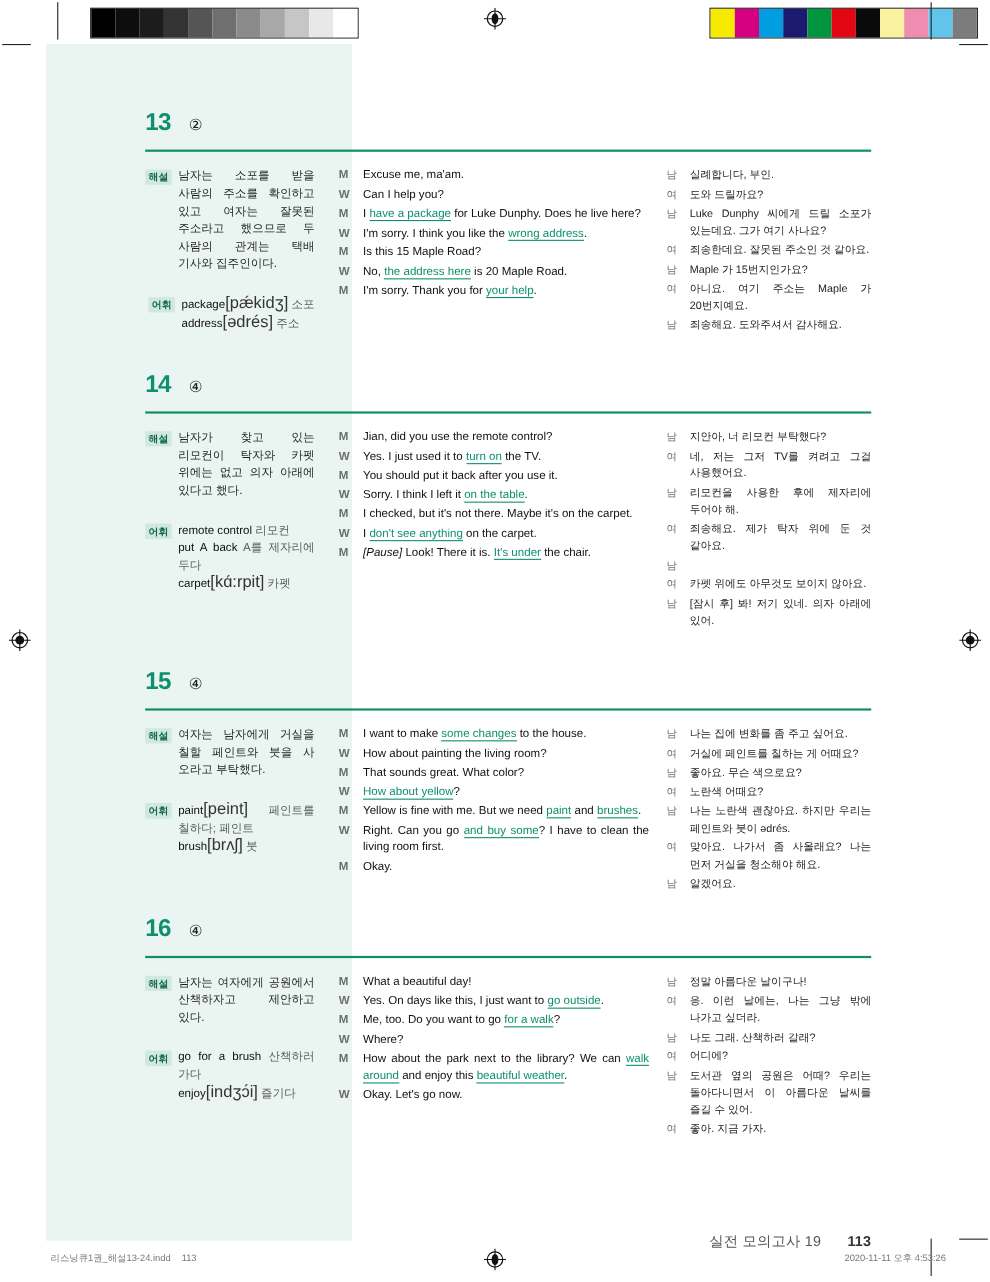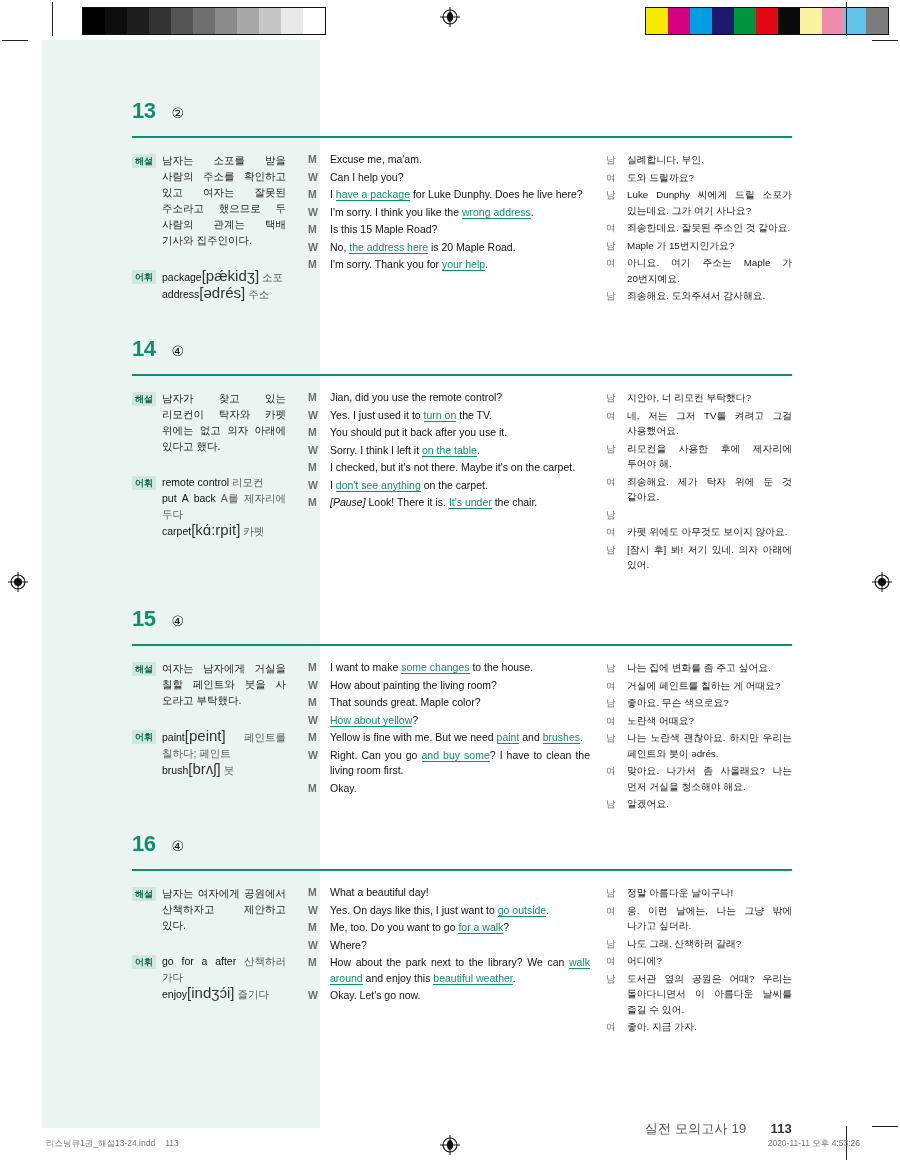--- a/index.html
+++ b/index.html
@@ -36,21 +36,21 @@
     font-size:22px;font-weight:bold;color:#0f8f6e;letter-spacing:-.5px;
     line-height:1;
   }
   .qans{font-size:14px;color:#1a1a1a;line-height:1;}
   .rule{height:2px;background:#0f8f6e;width:660px;margin-top:2px;}
 
   .sec-body{display:flex;margin-top:14px;}
 
   
   .expl{width:176px;padding-right:22px;box-sizing:border-box;}
-  .tagline{display:flex;gap:6px;align-items:flex-start;margin-bottom:2px;}
+  .tagline{display:flex;gap:6px;align-items:flex-start;margin-bottom:2px;justify-content:flex-end;}
   .tag{
     display:inline-block;background:#cfe9de;color:#14674f;
     font-size:9px;line-height:12px;padding:1px 3px;border-radius:1px;
     white-space:nowrap;position:relative;top:2px;font-weight:bold;
   }
   .expl p{
     margin:0;font-size:10.5px;line-height:16px;color:#1f1f1f;
     text-align:justify;word-break:keep-all;
   }
   .expl .vocab{margin-top:20px;}
@@ -351,21 +351,21 @@
             <div class="line">
               <div class="spk">M</div>
               <div class="txt"><span>I want to make </span><span class="hl">some changes</span><span> to the house.</span></div>
             </div>
             <div class="line">
               <div class="spk">W</div>
               <div class="txt"><span>How about painting the living room?</span></div>
             </div>
             <div class="line">
               <div class="spk">M</div>
-              <div class="txt"><span>That sounds great. Maple color?</span></div>
+              <div class="txt"><span>That sounds great. What color?</span></div>
             </div>
             <div class="line">
               <div class="spk">W</div>
               <div class="txt"><span class="hl">How about yellow</span><span>?</span></div>
             </div>
             <div class="line">
               <div class="spk">M</div>
               <div class="txt"><span>Yellow is fine with me. But we need </span><span class="hl">paint</span><span> and </span><span class="hl">brushes</span><span>.</span></div>
             </div>
             <div class="line">
@@ -417,21 +417,21 @@
         <div class="rule"></div>
         <div class="sec-body">
           <div class="expl">
             <div class="tagline">
               <span class="tag">해설</span>
               <p>남자는 여자에게 공원에서 산책하자고 제안하고 있다.</p>
             </div>
             <div class="vocab">
               <div class="tagline">
                 <span class="tag">어휘</span>
-                <p><span class="en">go for a after</span><span class="ko"> 산책하러 가다</span><br><span class="en">enjoy</span><span class="ipa">[indʒɔ́i]</span><span class="ko"> 즐기다</span></p>
+                <p><span class="en">go for a brush</span><span class="ko"> 산책하러 가다</span><br><span class="en">enjoy</span><span class="ipa">[indʒɔ́i]</span><span class="ko"> 즐기다</span></p>
               </div>
             </div>
           </div>
           <div class="script">
             <div class="line">
               <div class="spk">M</div>
               <div class="txt"><span>What a beautiful day!</span></div>
             </div>
             <div class="line">
               <div class="spk">W</div>

